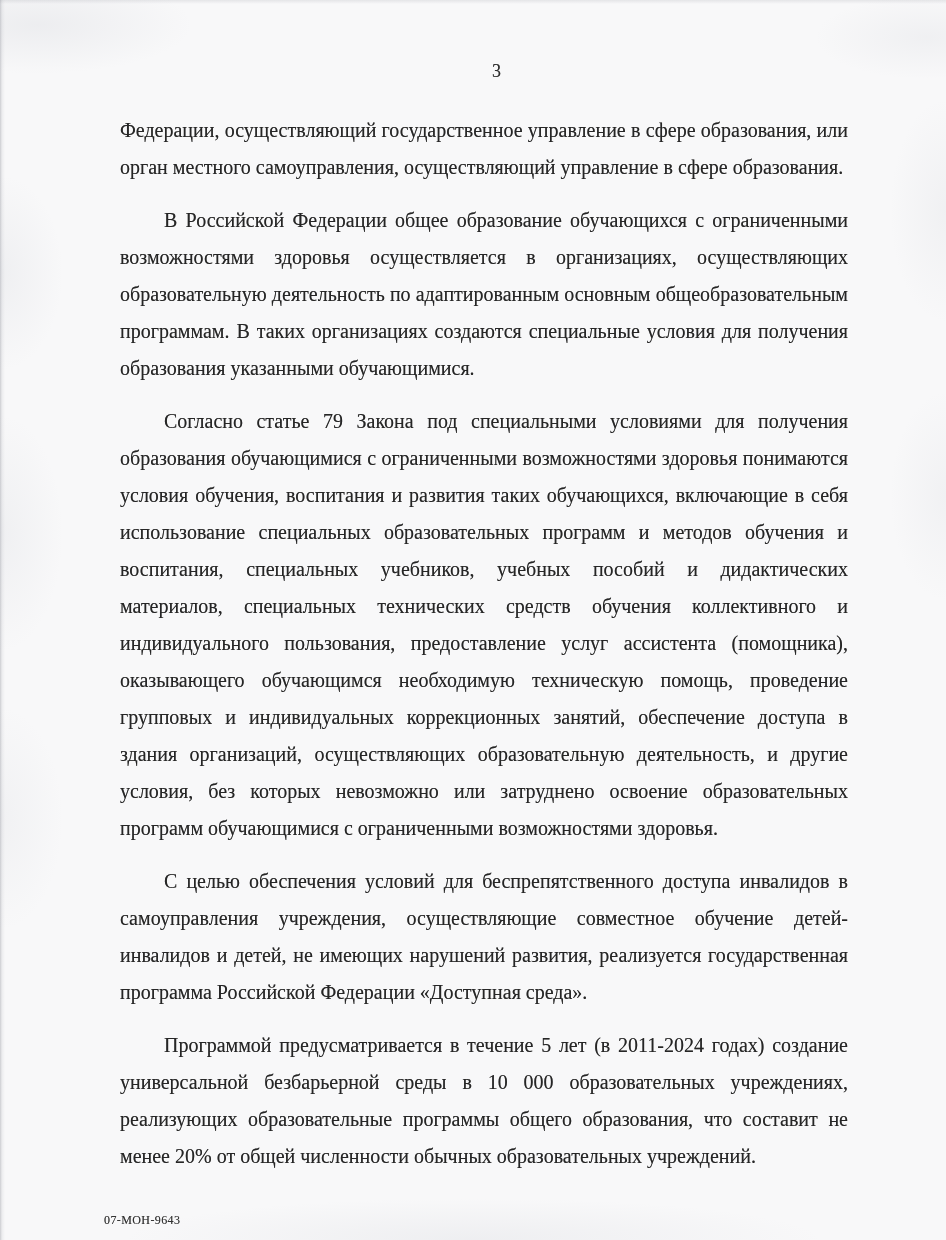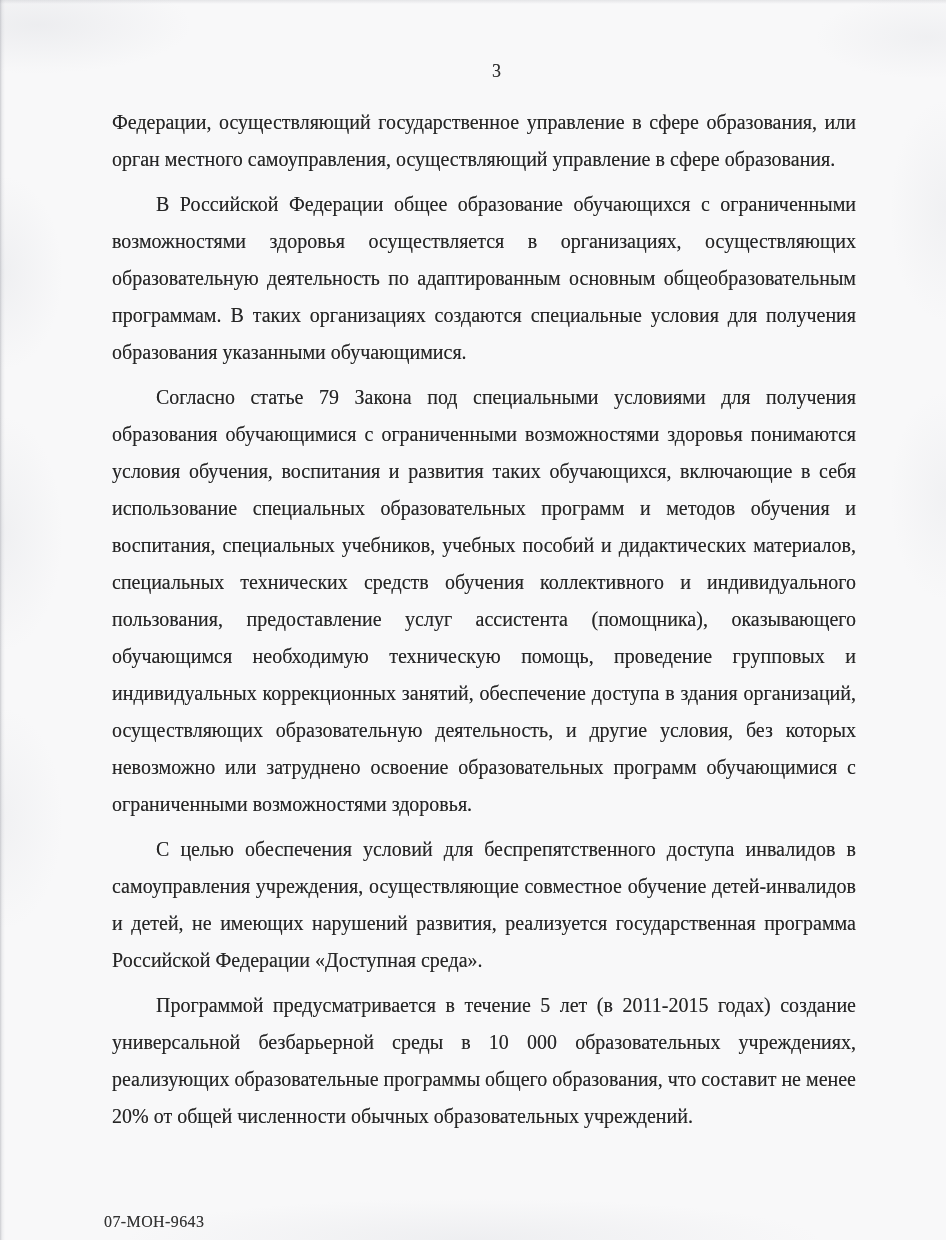--- a/index.html
+++ b/index.html
@@ -46,47 +46,47 @@
     left: 104px;
     top: 96px;
     width: 760px;
     font-size: 20px;
     line-height: 37px;
     text-align: justify;
     color: #262626;
     text-shadow: 0 0 0.6px rgba(40,40,40,0.5);
   }
   .body-text p {
-    margin: 8px;
+    margin: 16px;
     padding: 0;
     font-family: Liberation Serif, serif;
   }
   .body-text p.indented {
     text-indent: 44px;
   }
   .footer-code {
     position: absolute;
     left: 104px;
     top: 1213px;
-    font-size: 16px;
+    font-size: 12px;
     letter-spacing: 0.4px;
     color: #333;
     text-shadow: 0 0 0.5px rgba(40,40,40,0.5);
   }
 </style>
 </head>
 <body>
 
 <div class="page">
 
   <div class="page-number">3</div>
 
   <div class="body-text">
     <p>Федерации, осуществляющий государственное управление в сфере образования, или орган местного самоуправления, осуществляющий управление в сфере образования.</p>
     <p class="indented">В Российской Федерации общее образование обучающихся с ограниченными возможностями здоровья осуществляется в организациях, осуществляющих образовательную деятельность по адаптированным основным общеобразовательным программам. В таких организациях создаются специальные условия для получения образования указанными обучающимися.</p>
     <p class="indented">Согласно статье 79 Закона под специальными условиями для получения образования обучающимися с ограниченными возможностями здоровья понимаются условия обучения, воспитания и развития таких обучающихся, включающие в себя использование специальных образовательных программ и методов обучения и воспитания, специальных учебников, учебных пособий и дидактических материалов, специальных технических средств обучения коллективного и индивидуального пользования, предоставление услуг ассистента (помощника), оказывающего обучающимся необходимую техническую помощь, проведение групповых и индивидуальных коррекционных занятий, обеспечение доступа в здания организаций, осуществляющих образовательную деятельность, и другие условия, без которых невозможно или затруднено освоение образовательных программ обучающимися с ограниченными возможностями здоровья.</p>
     <p class="indented">С целью обеспечения условий для беспрепятственного доступа инвалидов в самоуправления учреждения, осуществляющие совместное обучение детей-инвалидов и детей, не имеющих нарушений развития, реализуется государственная программа Российской Федерации «Доступная среда».</p>
-    <p class="indented">Программой предусматривается в течение 5 лет (в 2011-2015 годах) создание универсальной безбарьерной среды в 10 000 образовательных учреждениях, реализующих образовательные программы общего образования, что составит не менее 20% от общей численности обычных образовательных учреждений.</p>
+    <p class="indented">Программой предусматривается в течение 5 лет (в 2011-2024 годах) создание универсальной безбарьерной среды в 10 000 образовательных учреждениях, реализующих образовательные программы общего образования, что составит не менее 20% от общей численности обычных образовательных учреждений.</p>
   </div>
 
   <div class="footer-code">07-МОН-9643</div>
 
 </div>
 
 </body></html>

